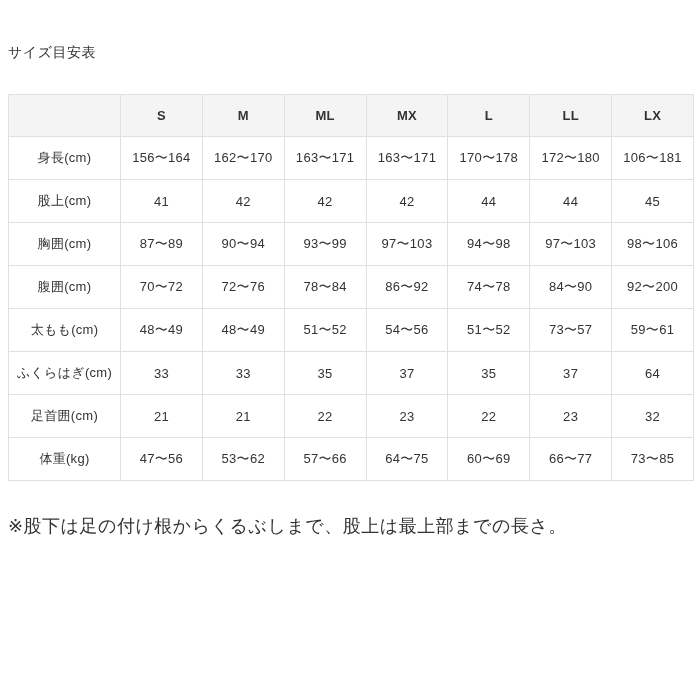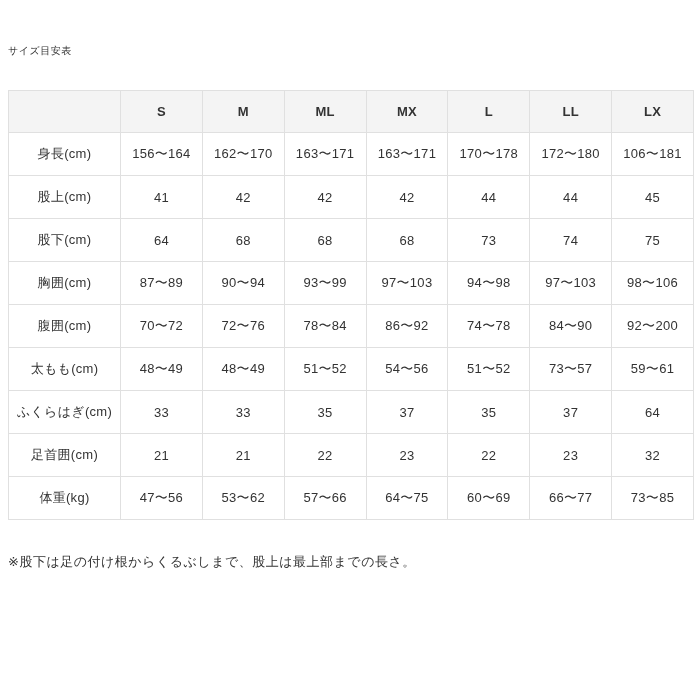--- a/index.html
+++ b/index.html
@@ -8,21 +8,21 @@
     height: 700px;
     background: #ffffff;
     font-family: "Liberation Sans", "DejaVu Sans", sans-serif;
     color: #333333;
     overflow: hidden;
   }
   .page {
     padding: 44px 6px 0 8px;
   }
   .page-title {
-    font-size: 10px;
+    font-size: 14px;
     color: #333333;
     letter-spacing: 0.5px;
   }
   table.size-table {
     margin-top: 32px;
     width: 686px;
     border-collapse: collapse;
     table-layout: fixed;
     font-size: 13px;
     color: #333333;
@@ -42,21 +42,21 @@
     font-weight: bold;
   }
   table.size-table tbody th,
   table.size-table tbody td {
     background: #ffffff;
     height: 43px;
   }
   table.size-table col.label-col { width: 112px; }
   .footnote {
     margin-top: 33px;
-    font-size: 13px;
+    font-size: 18px;
     color: #333333;
     letter-spacing: 0.5px;
   }
 </style>
 </head>
 <body>
 
 <div class="page">
   <div class="page-title">サイズ目安表</div>
 
@@ -89,30 +89,20 @@
         </tr>
         <tr>
           <th>股上(cm)</th>
           <td>41</td>
           <td>42</td>
           <td>42</td>
           <td>42</td>
           <td>44</td>
           <td>44</td>
           <td>45</td>
-        </tr>
-        <tr>
-          <th>股下(cm)</th>
-          <td>64</td>
-          <td>68</td>
-          <td>68</td>
-          <td>68</td>
-          <td>73</td>
-          <td>74</td>
-          <td>75</td>
         </tr>
         <tr>
           <th>胸囲(cm)</th>
           <td>87〜89</td>
           <td>90〜94</td>
           <td>93〜99</td>
           <td>97〜103</td>
           <td>94〜98</td>
           <td>97〜103</td>
           <td>98〜106</td>

